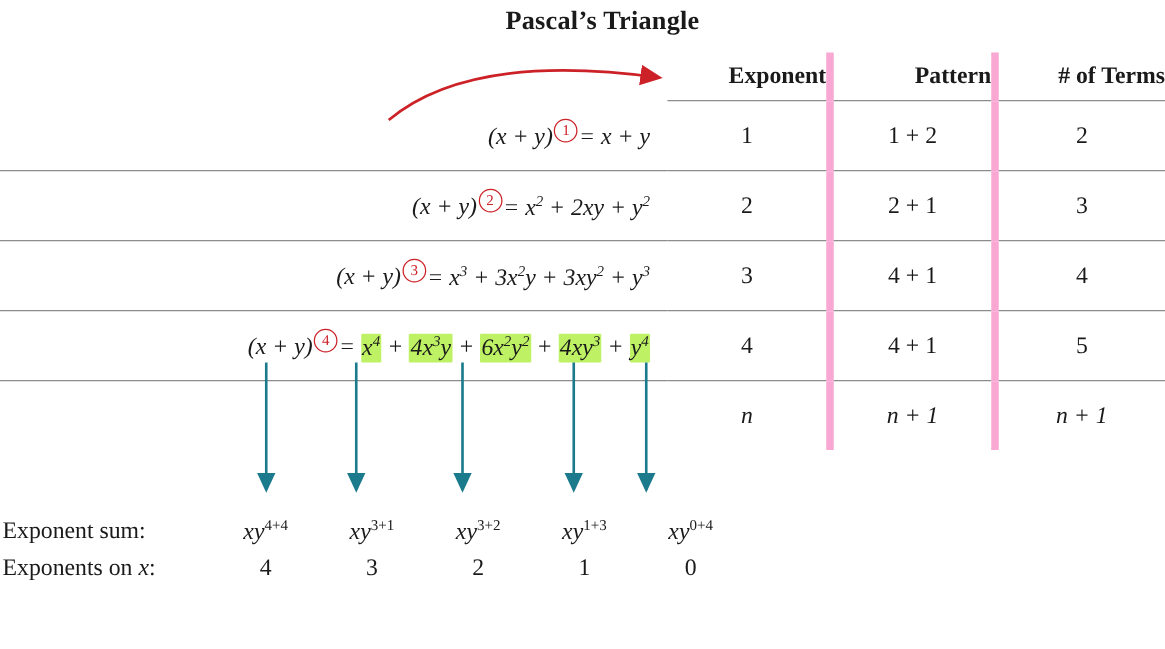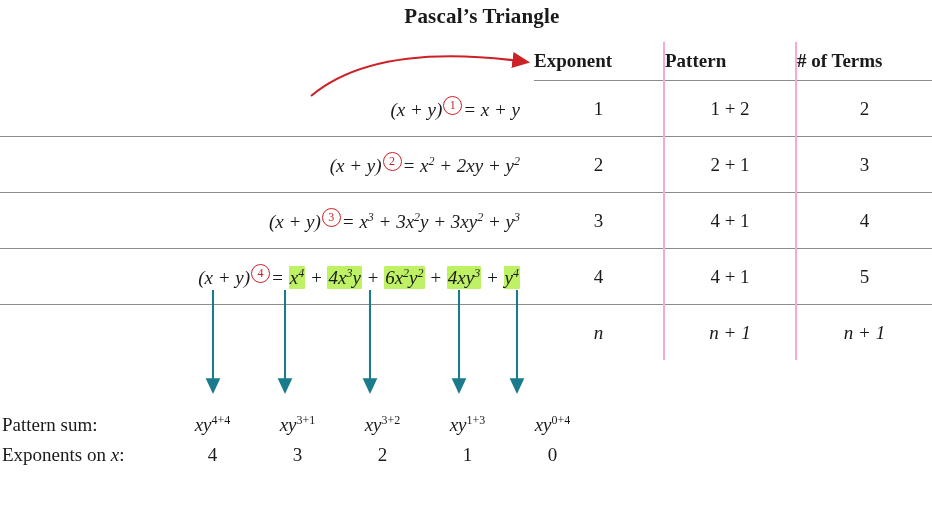--- a/index.html
+++ b/index.html
@@ -43,39 +43,39 @@
     vertical-align: middle;
   }
   .col-expr   { width: 534px; }
   .col-exp    { width: 130px; }
   .col-pat    { width: 132px; }
   .col-terms  { width: 136px; }
 
   .hdr {
     font-size: 19px;
     font-weight: bold;
-    text-align: left;
+    text-align: right;
     height: 38px;
     line-height: 38px;
   }
   .hdr-blank { border: none; }
 
   .row-expr {
     text-align: right;
     padding-right: 14px !important;
     font-size: 19px;
     height: 55px;
     white-space: nowrap;
   }
   .cell-c {
     text-align: center;
     font-size: 19px;
     height: 55px;
   }
-  .vline-l { border-left: 2px solid #f9a8d4; }
+  .vline-l { border-left: 6px solid #f9a8d4; }
   .hline-t { border-top: 1px solid #8c8c8c; }
 
   
   i, .mi { font-style: italic; text-align: center; }
   .sup-up {
     font-size: 12px;
     vertical-align: super;
   }
   .hl {
     background: #bef264;
@@ -228,21 +228,21 @@
   <colgroup>
     <col class="lbl">
         <col class="bcell">
         <col class="bcell">
         <col class="bcell">
         <col class="bcell">
         <col class="bcell">
   </colgroup>
   <tbody>
         <tr>
-    <td class="lbl">Pattern sum:</td>
+    <td class="lbl">Exponent sum:</td>
     <td class="bcell"><i>xy</i><span class="xy-exp">4+4</span></td>
     <td class="bcell"><i>xy</i><span class="xy-exp">3+1</span></td>
     <td class="bcell"><i>xy</i><span class="xy-exp">3+2</span></td>
     <td class="bcell"><i>xy</i><span class="xy-exp">1+3</span></td>
     <td class="bcell"><i>xy</i><span class="xy-exp">0+4</span></td>
   </tr>
   <tr>
     <td class="lbl">Exponents on&nbsp;<i>x</i>:</td>
     <td class="bcell">4</td>
     <td class="bcell">3</td>

